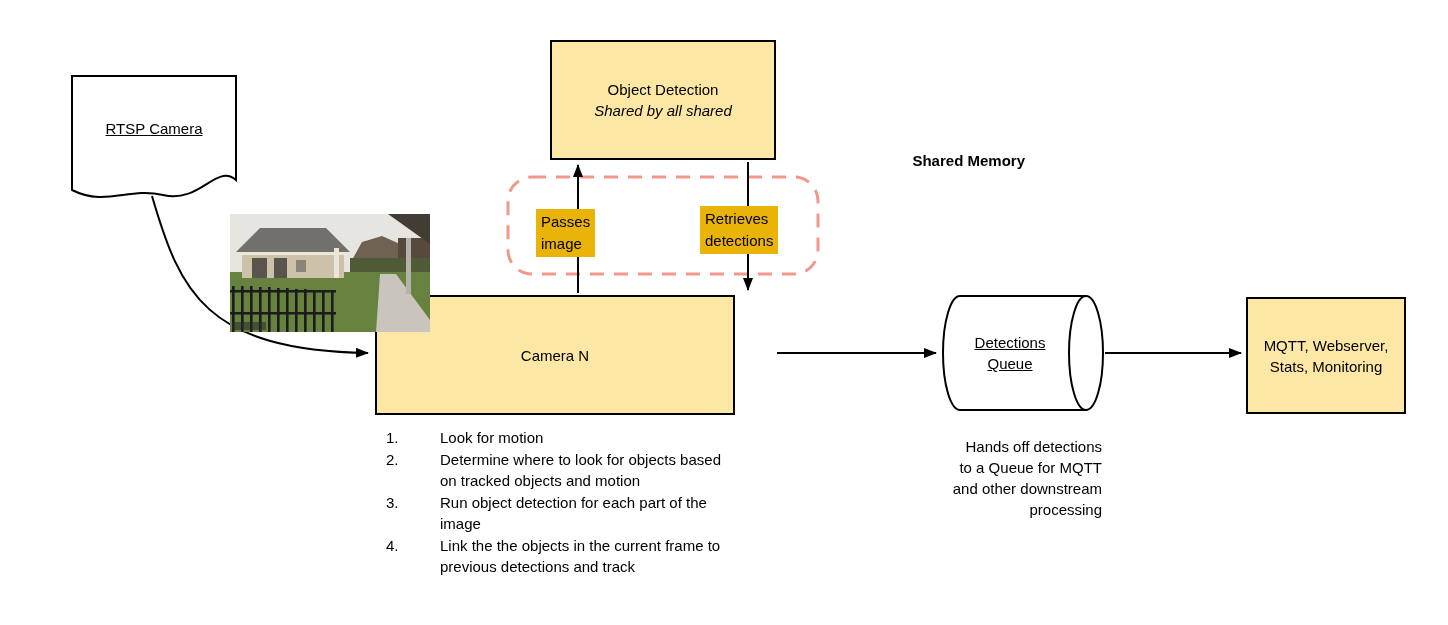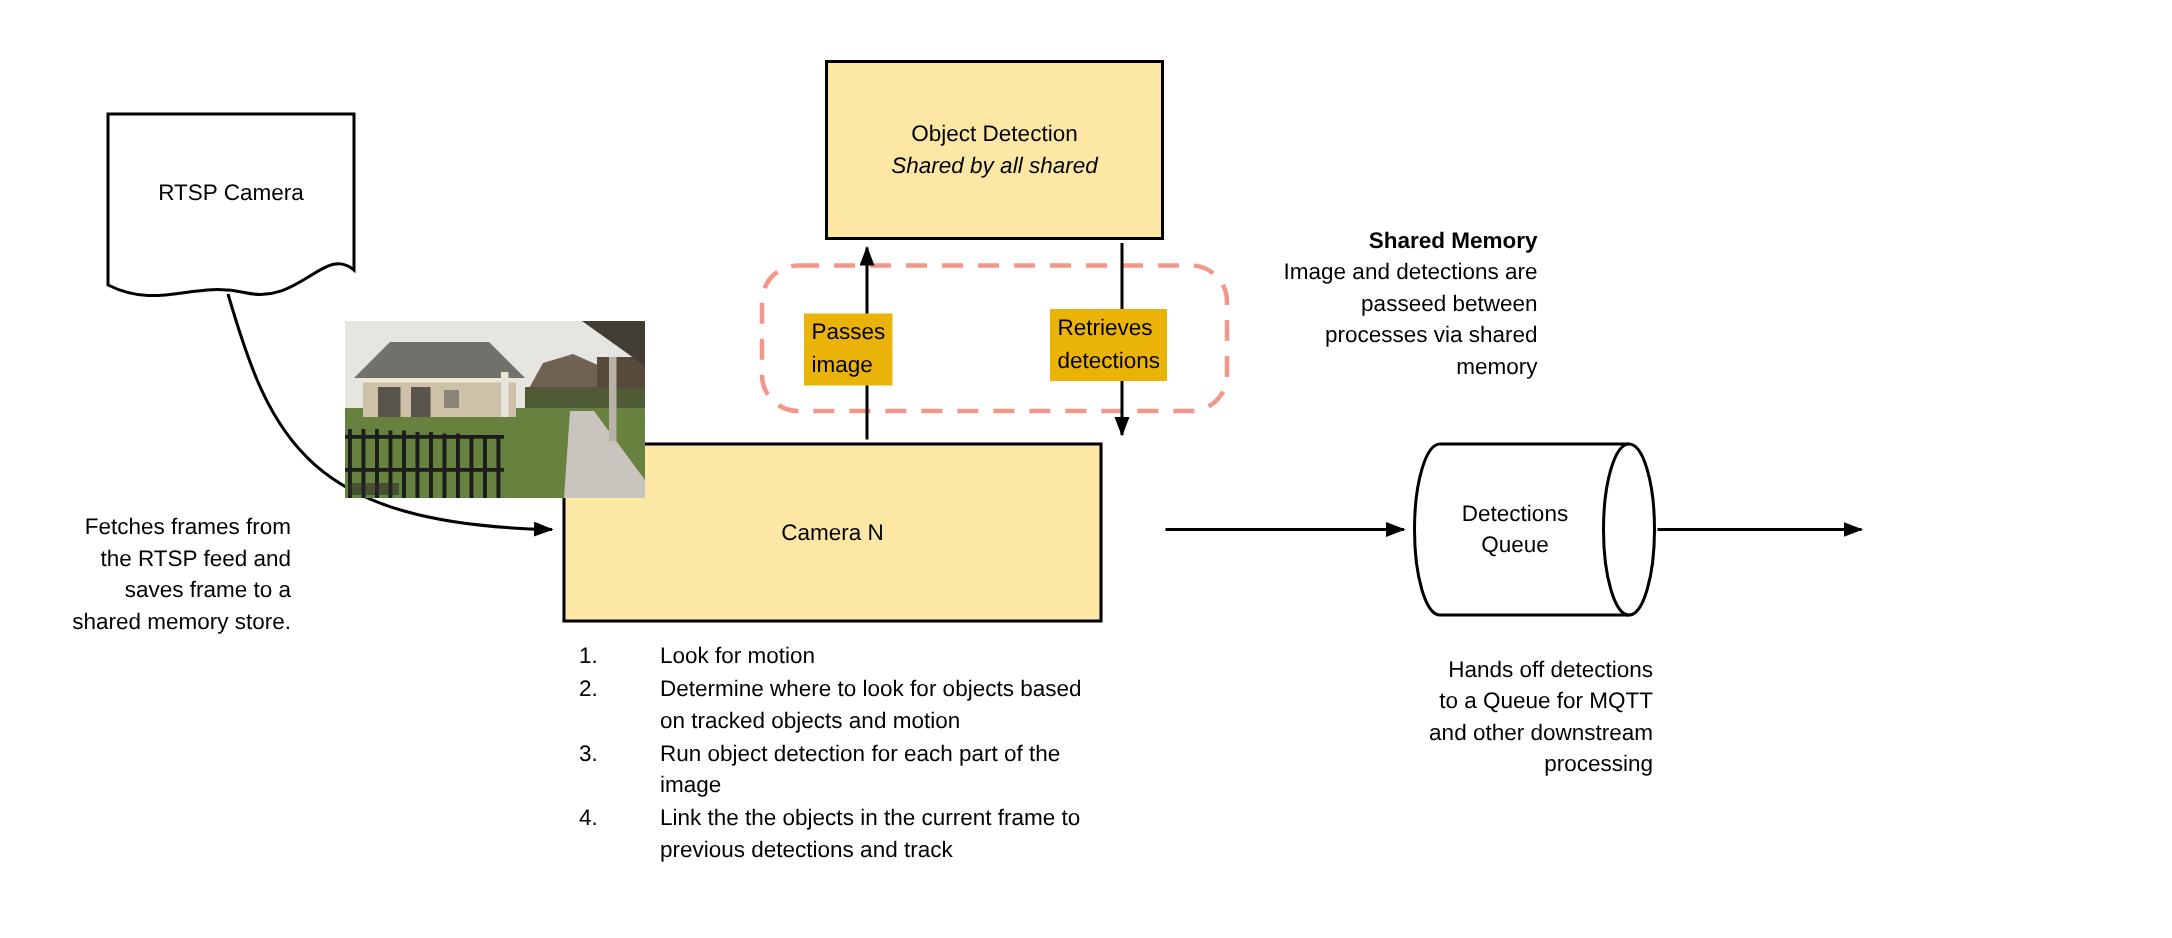--- a/index.html
+++ b/index.html
@@ -9,21 +9,21 @@
   svg.overlay { position: absolute; left: 0; top: 0; }
 
   .arrow { fill: none; stroke: var(--arrow, #000); stroke-width: 2; marker-end: url(#arrowhead); }
   .shape { fill: #fff; stroke: #000; stroke-width: 2; }
   .dashed-region { fill: none; stroke: var(--dash, #F2978A); stroke-width: 3; stroke-dasharray: 14 10; }
 
   .box { position: absolute; background: var(--box_fill, #FCE7A4); border: 2px solid var(--box_border, #000);
          display: flex; align-items: center; justify-content: center; text-align: center;
          font-size: 15px; line-height: 21px; }
   .node-label-plain { position: absolute; display: flex; align-items: center; justify-content: center;
-         text-align: center; font-size: 15px; line-height: 21px; }
+         text-align: center; font-size: 15px; line-height: 21px; text-decoration: underline; }
   .pre { white-space: pre-line; }
   .italic { font-style: italic; }
 
   .edge-label { position: absolute; background: #eab308; padding: 2px 5px; font-size: 15px; line-height: 22px;
          white-space: pre-line; text-align: left; }
 
   .note { position: absolute; font-size: 15px; line-height: 21px; text-align: right; }
   .note-title { font-weight: bold; }
 
   .steps { position: absolute; left: 380px; top: 427px; margin: 0; padding: 0; list-style: none;
@@ -72,36 +72,38 @@
     <div>
       <div>Object Detection</div>
       <div class="italic">Shared by all shared</div>
     </div>
   </div>
 
   <div class="box" style="left:375px; top:295px; width:360px; height:120px;">
     <span>Camera N</span>
   </div>
 
+  <div class="box pre" style="left:1246px; top:297px; width:160px; height:117px;">
+    <span class="pre">MQTT, Webserver,
+Stats, Monitoring</span>
+  </div>
 
   <div class="node-label-plain pre" style="left:950px; top:324px; width:120px; height:58px;">
     <span class="pre">Detections
 Queue</span>
   </div>
 
   <div class="edge-label" style="left:536px; top:209px;">Passes
 image</div>
   <div class="edge-label" style="left:700px; top:206px;">Retrieves
 detections</div>
 
-  <div class="note" style="left:44px; top:341px; width:150px;">Fetches frames from the RTSP feed and saves frame to a shared memory store.</div>
 
   <div class="note" style="left:845px; top:150px; width:180px;">
     <div class="note-title">Shared Memory</div>
-    <div>Image and detections are passeed between processes via shared memory</div>
   </div>
 
   <div class="note" style="left:952px; top:436px; width:150px;">Hands off detections to a Queue for MQTT and other downstream processing</div>
 
   <ol class="steps">
     <li>
         <span>Look for motion</span>
       </li>
     <li>
         <span>Determine where to look for objects based on tracked objects and motion</span>

